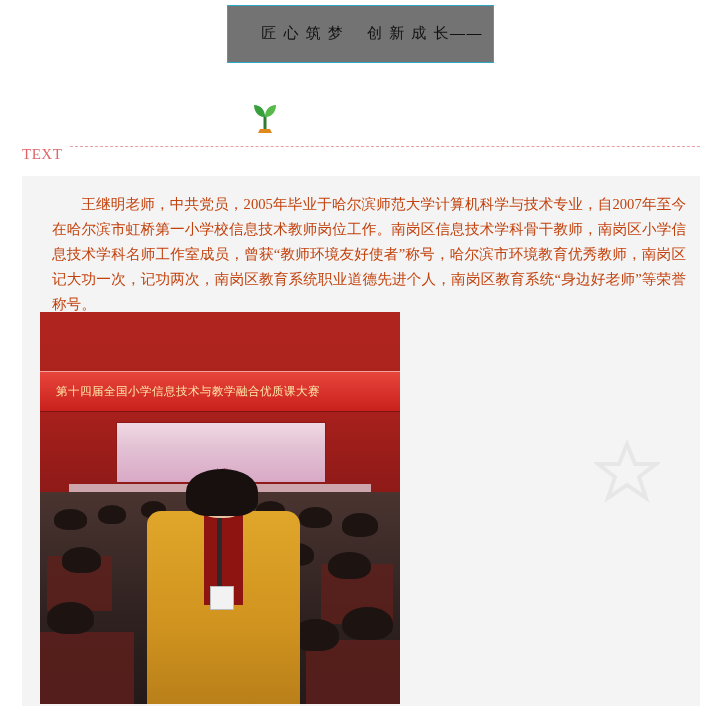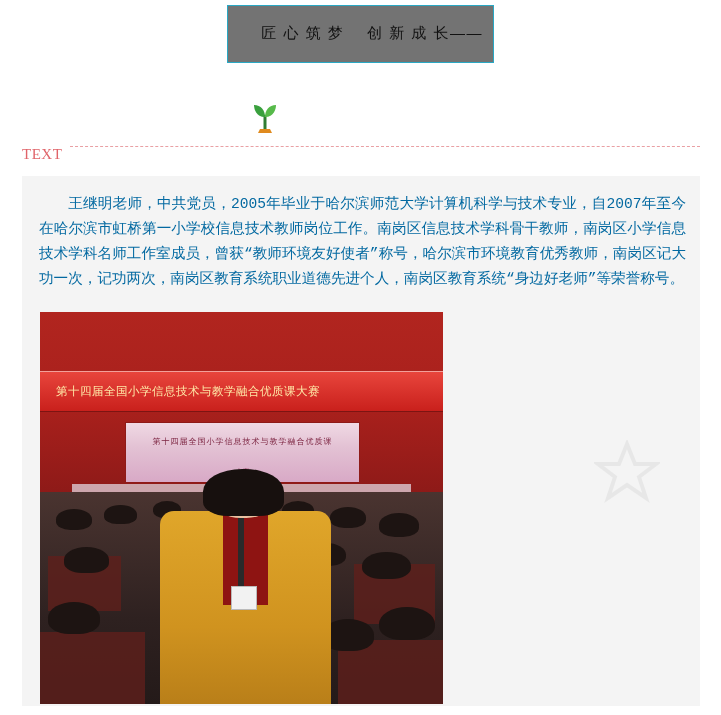--- a/index.html
+++ b/index.html
@@ -77,35 +77,35 @@
     position: absolute;
     left: 22px;
     top: 176px;
     width: 678px;
     height: 530px;
     background: #f4f4f4;
     box-sizing: border-box;
     padding: 16px 14px 0 14px;
   }
   .para {
-    color: #0369a1;
+    color: #c2410c;
     font-size: 14.6px;
     line-height: 25px;
     text-align: justify;
     text-indent: 2em;
-    margin: 0 0 12px 3px;
-    font-family: Liberation Mono, monospace;
+    margin: 0 0 12px 16px;
+    font-family: Liberation Serif, serif;
   }
 
   
   .photo {
     position: absolute;
     left: 40px;
     top: 312px;
-    width: 403px;
+    width: 360px;
     height: 392px;
     overflow: hidden;
     background: #a3a3a3;
   }
   .ph-stage-bg {
     position: absolute;
     left: 0; top: 0; width: 100%; height: 46%;
     background: linear-gradient(180deg, #b1251f 0%, #a8201c 55%, #8e1a18 100%);
   }
   .ph-banner {
@@ -287,21 +287,20 @@
   </div>
 
   <div class="body-panel">
     <p class="para">王继明老师，中共党员，2005年毕业于哈尔滨师范大学计算机科学与技术专业，自2007年至今在哈尔滨市虹桥第一小学校信息技术教师岗位工作。南岗区信息技术学科骨干教师，南岗区小学信息技术学科名师工作室成员，曾获“教师环境友好使者”称号，哈尔滨市环境教育优秀教师，南岗区记大功一次，记功两次，南岗区教育系统职业道德先进个人，南岗区教育系统“身边好老师”等荣誉称号。</p>
   </div>
 
   <div class="photo">
     <div class="ph-stage-bg"></div>
     <div class="ph-banner">第十四届全国小学信息技术与教学融合优质课大赛</div>
     <div class="ph-screen">
-      <div class="ph-screen-text">第十四届全国小学信息技术与教学融合优质课</div>
       <div class="ph-screen-sub">大赛</div>
     </div>
     <div class="ph-podium"></div>
     <div class="ph-hall"></div>
     <div class="ph-audience">
       <div class="ph-seat" style="left:2%;top:30%;width:18%;height:26%;"></div>
       <div class="ph-seat" style="left:78%;top:34%;width:20%;height:28%;"></div>
       <div class="ph-seat" style="left:0%;top:66%;width:26%;height:34%;"></div>
       <div class="ph-seat" style="left:74%;top:70%;width:26%;height:30%;"></div>
       <div class="ph-head" style="left:4%;top:8%;width:9%;height:10%;"></div>

